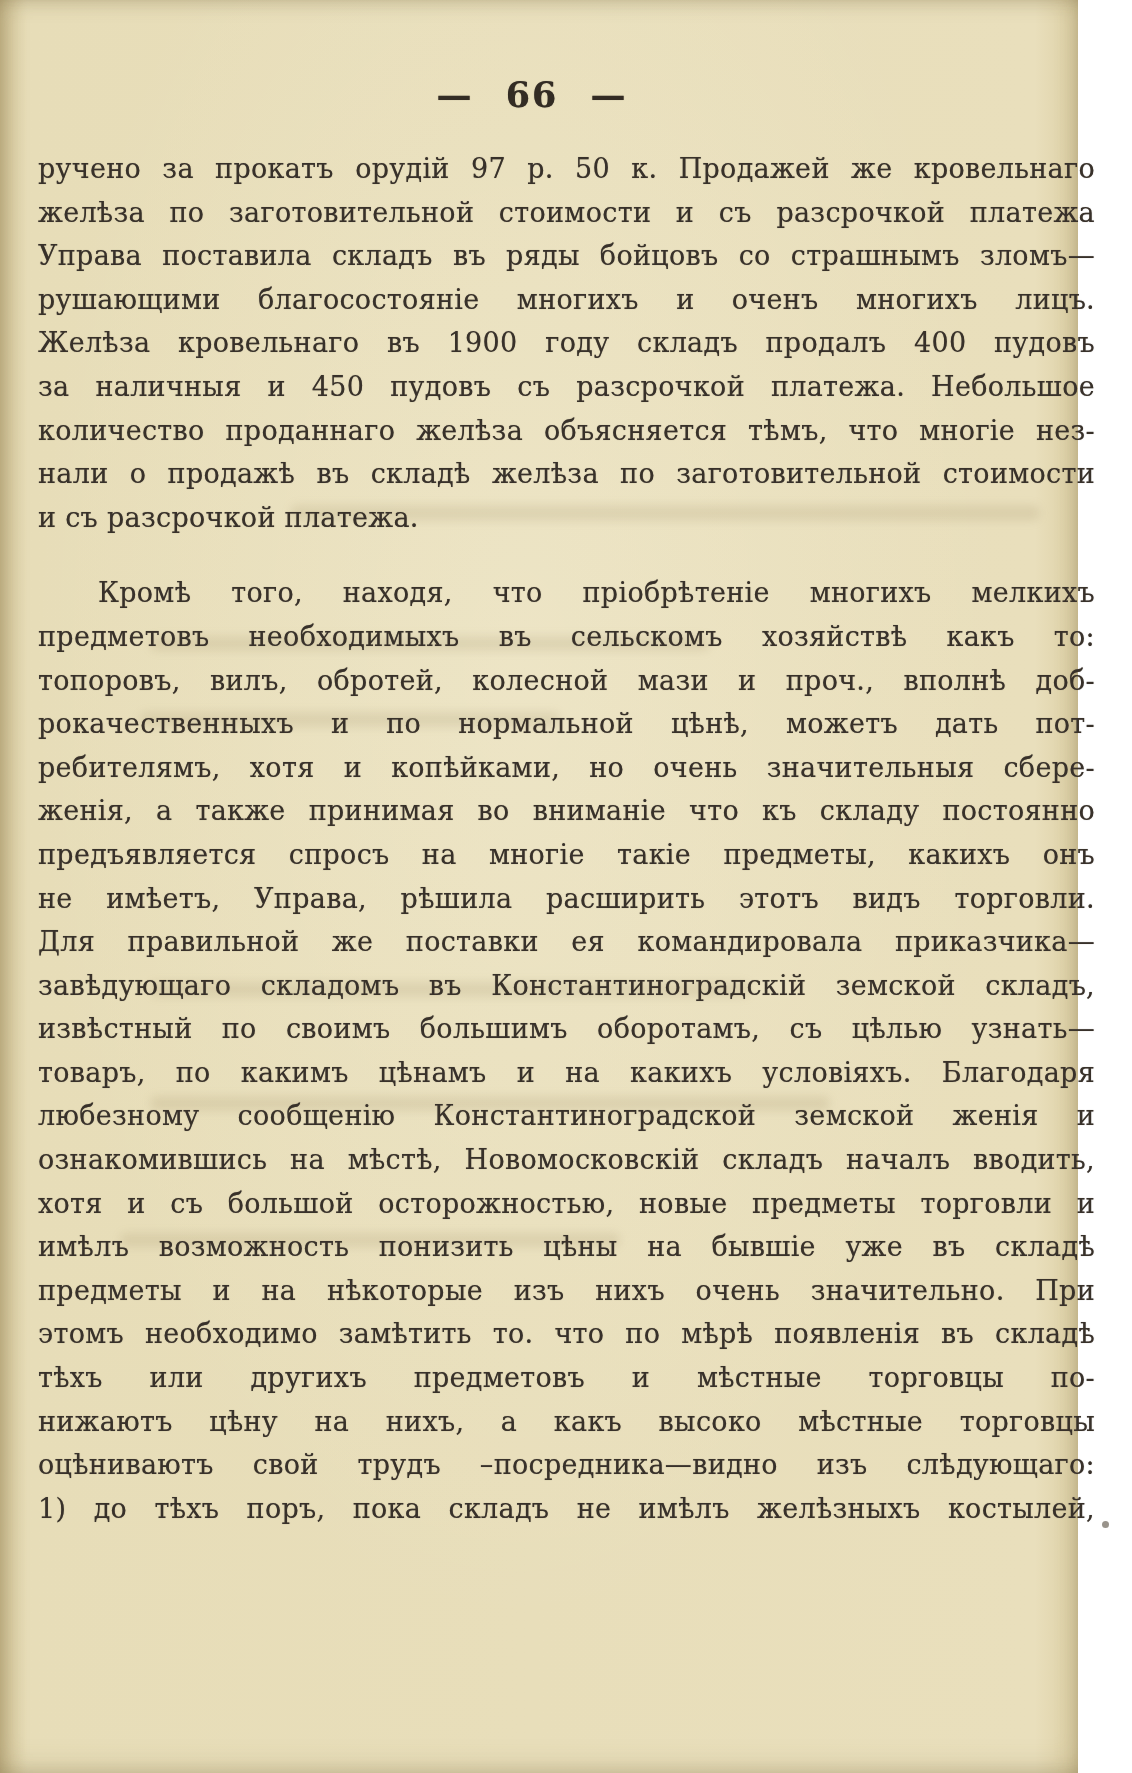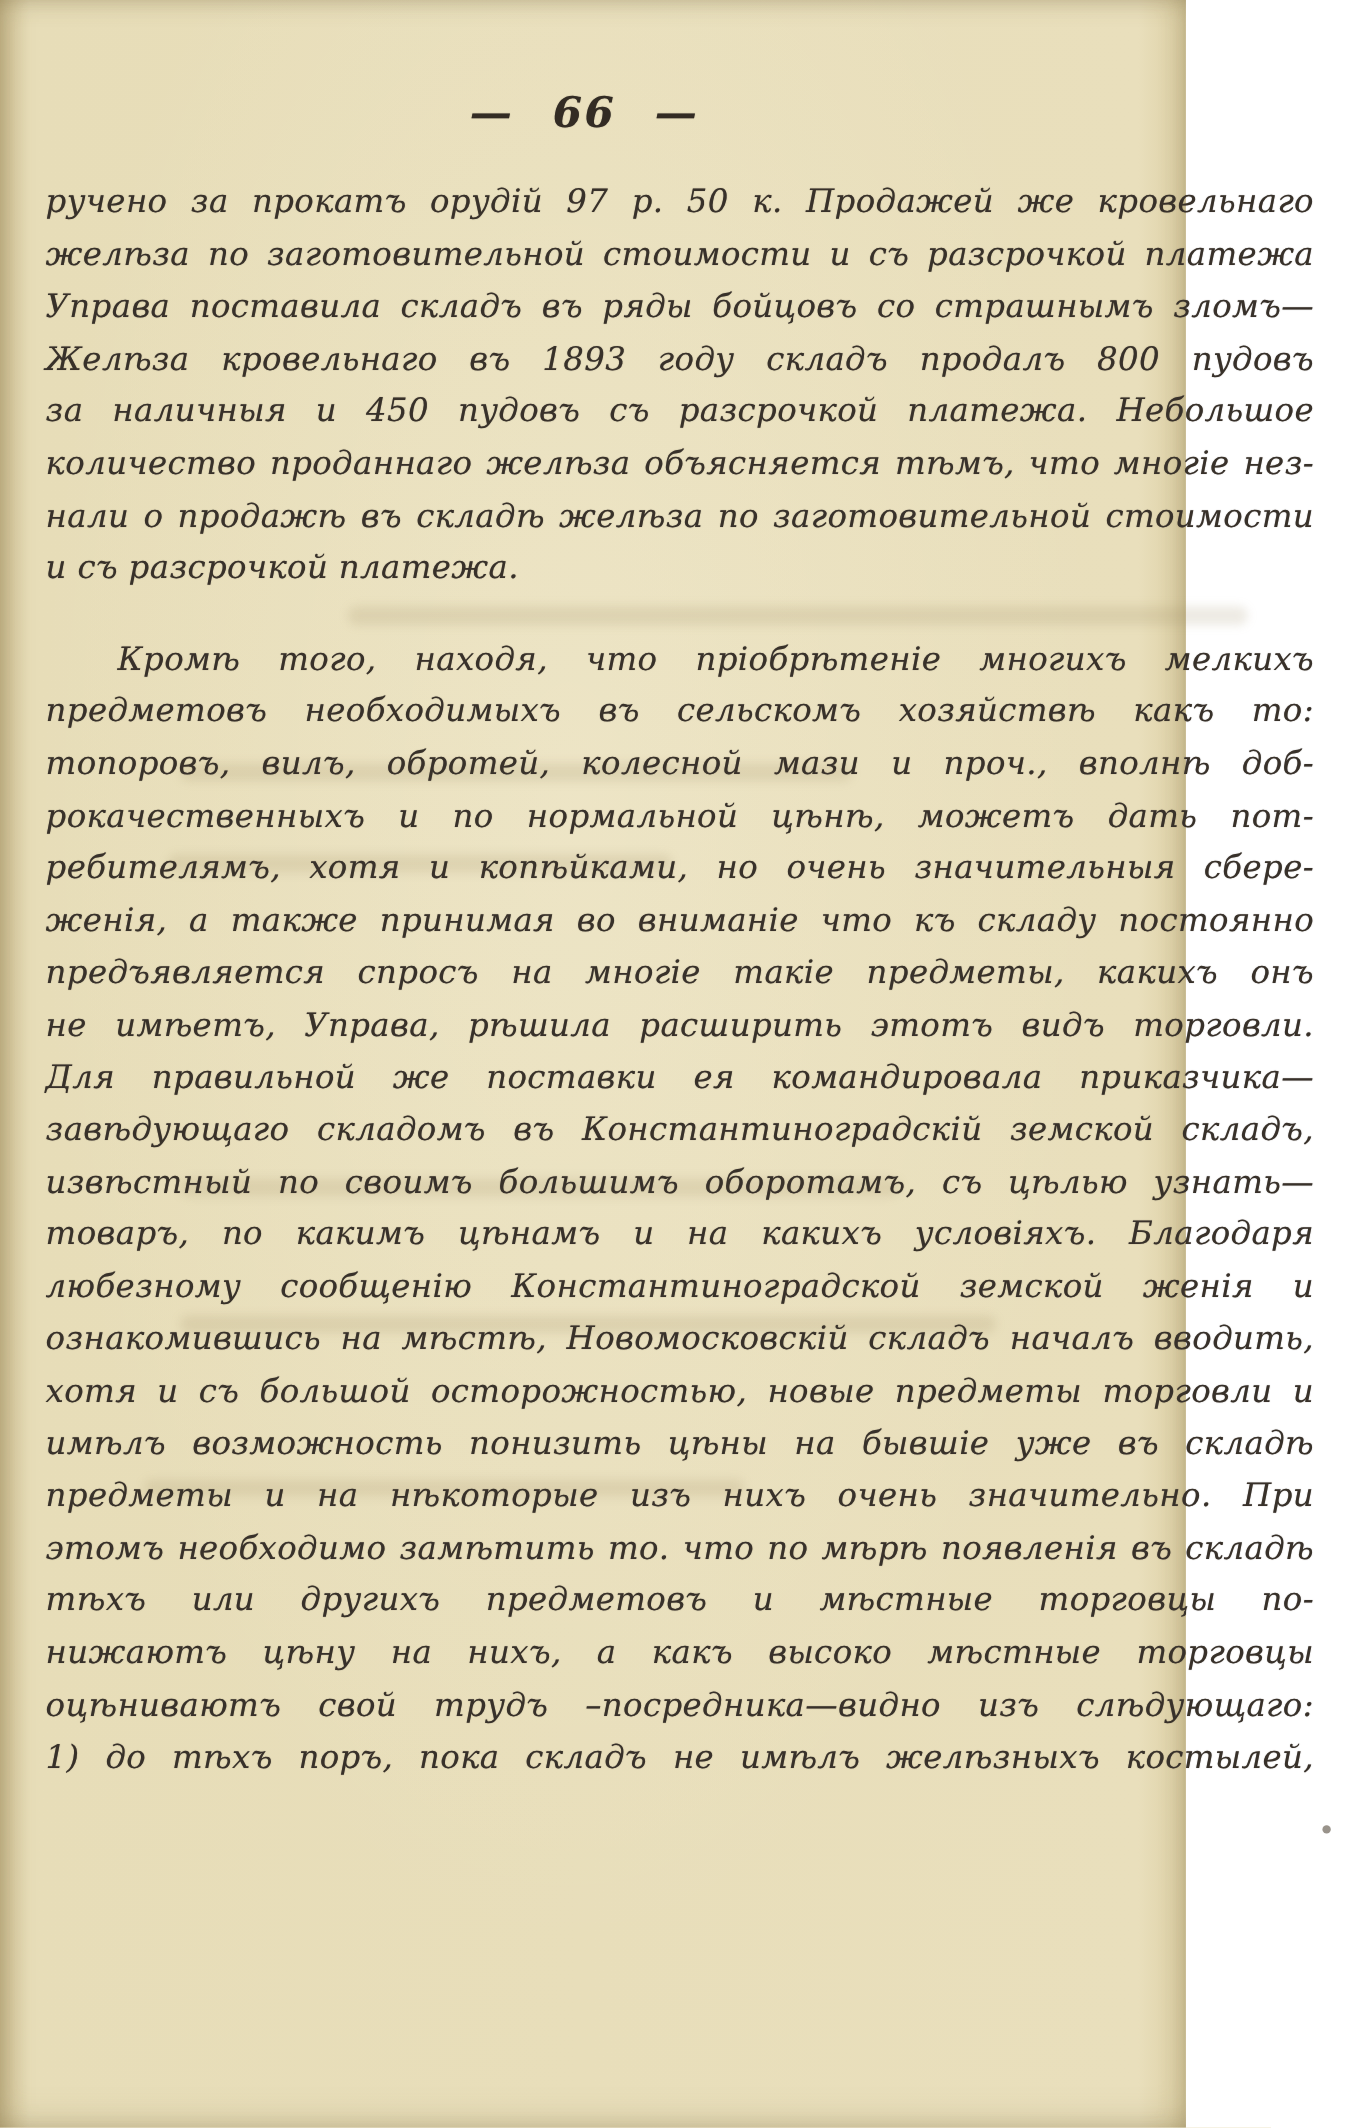--- a/index.html
+++ b/index.html
@@ -3,33 +3,32 @@
 <meta charset="utf-8">
 <style>
   html, body { margin: 0; padding: 0; }
   body {
     width: 1132px; height: 1773px;
     font-family: "DejaVu Serif", "Liberation Serif", serif;
     overflow: hidden;
   }
   .page {
     position: relative;
-    width: 988px; height: 1773px;
+    width: 1078px; height: 1773px;
     background-color: #e8debb;
     background-image:
       radial-gradient(ellipse at 48% 38%, rgba(255,252,238,0.22), rgba(255,252,238,0) 62%),
       linear-gradient(90deg, #d9cb9e 0%, #e7ddb8 2.5%, #e9dfbc 96%, #dccfa4 100%),
       linear-gradient(180deg, #e4d9b2 0%, #e8debb 6%, #e8debb 94%, #e2d6ac 100%);
     box-shadow:
       inset 14px 0 26px -12px rgba(110,92,52,0.40),
       inset -12px 0 24px -14px rgba(110,92,52,0.32),
       inset 0 12px 26px -16px rgba(110,92,52,0.30),
       inset 0 -16px 34px -18px rgba(110,92,52,0.28);
     color: #38312a;
-    font-style: italic;
   }
   .header {
     position: absolute;
     top: 74px; left: 0; right: 14px;
     text-align: center;
     font-size: 35px;
     font-weight: 700;
     letter-spacing: 2px;
     word-spacing: 18px;
     color: #332c24;
@@ -79,21 +78,22 @@
   <div class="smudge" style="top:712px; left:140px; width:420px; height:15px;"></div>
   <div class="smudge" style="top:982px; left:150px; width:600px; height:15px;"></div>
   <div class="smudge" style="top:1096px; left:150px; width:680px; height:15px;"></div>
   <div class="smudge" style="top:1233px; left:120px; width:500px; height:14px;"></div>
   <div class="speck" style="top:1521px; left:1102px;"></div>
 
   <div class="text-block">
     <div class="line">ручено за прокатъ орудій 97 р. 50 к. Продажей же кровельнаго</div>
     <div class="line">желѣза по заготовительной стоимости и съ разсрочкой платежа</div>
     <div class="line">Управа поставила складъ въ ряды бойцовъ со страшнымъ зломъ—</div>
-    <div class="line">Желѣза кровельнаго въ 1893 году складъ продалъ 800 пудовъ</div>
+    <div class="line">рушающими благосостояніе многихъ и оченъ многихъ лицъ.</div>
+    <div class="line">Желѣза кровельнаго въ 1900 году складъ продалъ 400 пудовъ</div>
     <div class="line">за наличныя и 450 пудовъ съ разсрочкой платежа. Небольшое</div>
     <div class="line">количество проданнаго желѣза объясняется тѣмъ, что многіе нез-</div>
     <div class="line">нали о продажѣ въ складѣ желѣза по заготовительной стоимости</div>
     <div class="line short">и съ разсрочкой платежа.</div>
     <div class="line indent">Кромѣ того, находя, что пріобрѣтеніе многихъ мелкихъ</div>
     <div class="line">предметовъ необходимыхъ въ сельскомъ хозяйствѣ какъ то:</div>
     <div class="line">топоровъ, вилъ, обротей, колесной мази и проч., вполнѣ доб-</div>
     <div class="line">рокачественныхъ и по нормальной цѣнѣ, можетъ дать пот-</div>
     <div class="line">ребителямъ, хотя и копѣйками, но очень значительныя сбере-</div>
     <div class="line">женія, а также принимая во вниманіе что къ складу постоянно</div>

